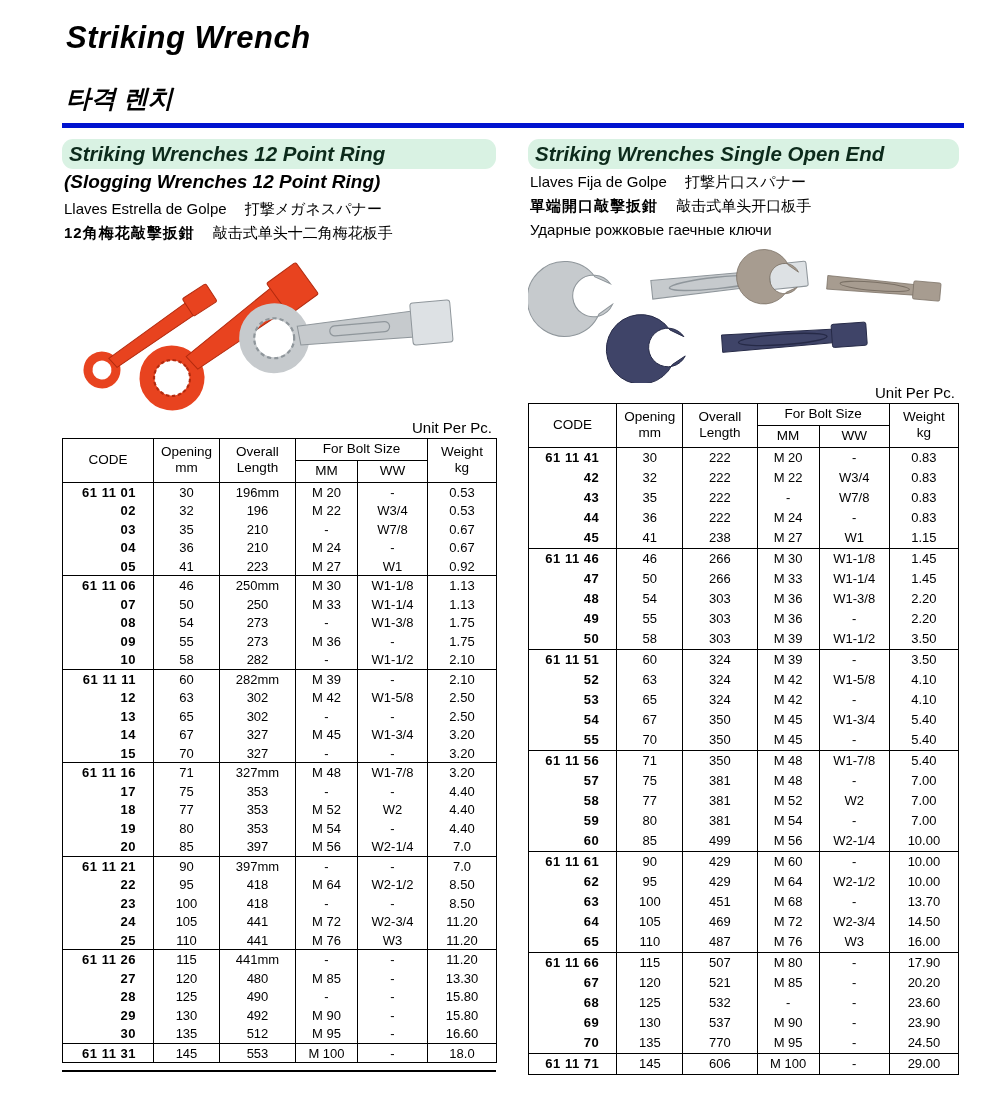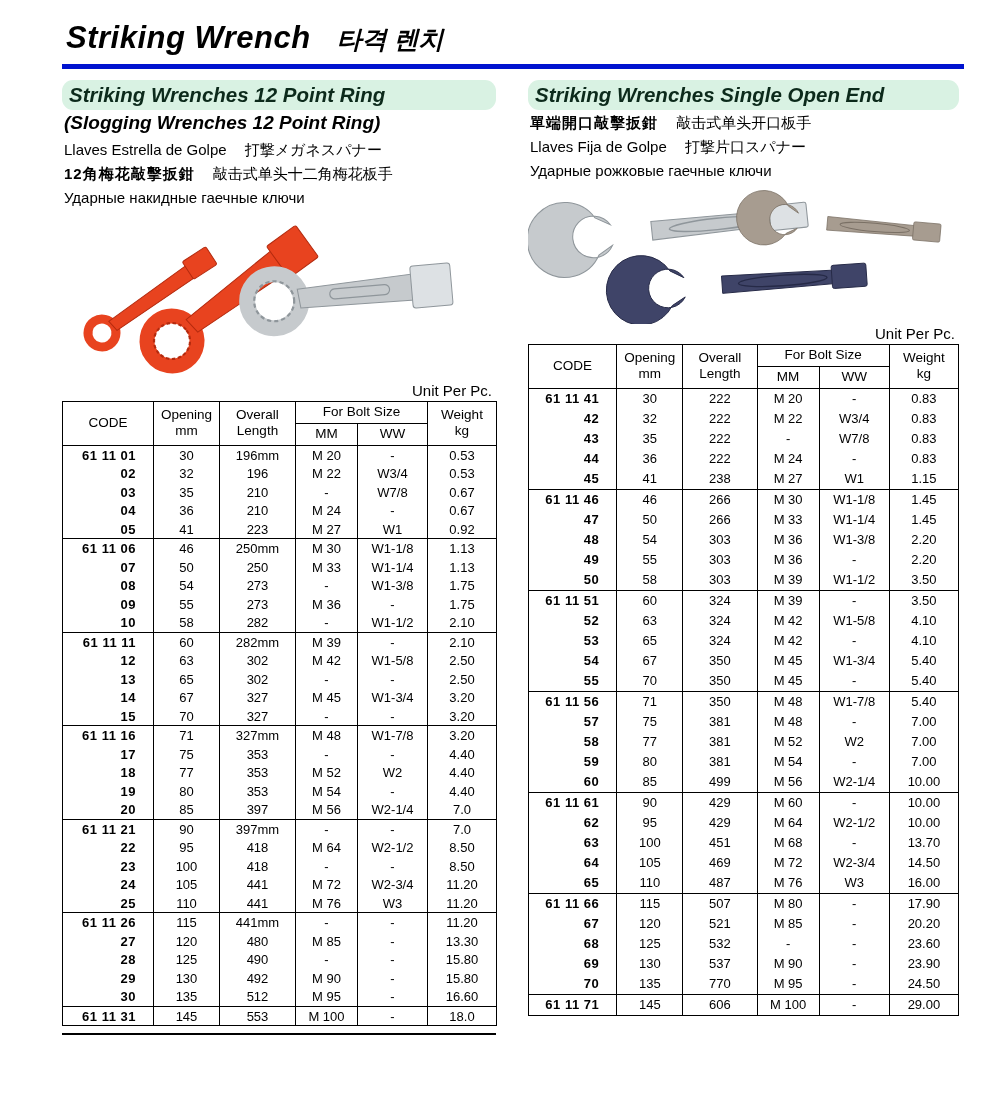--- a/index.html
+++ b/index.html
@@ -1,20 +1,20 @@
 <!DOCTYPE html>
 <html style="--accent_blue: #0013cf; --highlight_green: #d9f2e3; --heading_green: #0c2a1b; --wrench_red: #e8431f; --wrench_red_dark: #b32a0e; --steel: #c6cacd; --steel_dark: #8f969b; --steel_light: #dde1e4; --bronze: #a79c90; --bronze_dark: #7a7065; --navy: #3f4468; --navy_dark: #262a47;"><head>
 <meta charset="utf-8">
 <style>
   html,body{margin:0;padding:0;background:#ffffff;}
   body{width:996px;height:1098px;overflow:hidden;font-family:"Liberation Sans",sans-serif;color:#000;}
   .page{padding:20px 30px 0 62px;position:relative;}
 
   
-  .main-title-row{display:flex;align-items:baseline;gap:26px;padding-left:4px;}
+  .main-title-row{display:flex;align-items:baseline;gap:26px;padding-left:4px;flex-direction:column;}
   .main-title{font-size:31px;font-weight:bold;font-style:italic;letter-spacing:.5px;}
   .main-title-kr{font-size:25px;font-weight:bold;font-style:italic;}
   .blue-rule{height:5px;background:var(--accent_blue);margin-top:8px;width:902px;}
 
   
   .columns{display:flex;gap:32px;margin-top:11px;}
   .col{width:434px;flex:0 0 auto;}
   .col-right{width:431px;}
 
   .section-heading{margin:0;background:var(--highlight_green);color:var(--heading_green);
@@ -73,24 +73,20 @@
       <h2 class="section-heading">Striking Wrenches 12 Point Ring</h2>
       <h3 class="section-subheading">(Slogging Wrenches 12 Point Ring)</h3>
 
       <p class="lang-line">
         <span class="a">Llaves Estrella de Golpe</span>
         <span class="b">打撃メガネスパナー</span>
       </p>
       <p class="lang-line cjk">
         <span class="a">12角梅花敲擊扳鉗</span>
         <span class="b">敲击式单头十二角梅花板手</span>
-      </p>
-      <p class="lang-line">
-        <span class="a">Ударные накидные гаечные ключи</span>
-        <span class="b"></span>
       </p>
 
       <div class="photo">
         <svg width="434" height="170" viewBox="0 0 434 170">
 
           <g transform="rotate(-33 40 122)">
             <circle cx="40" cy="122" r="14" class="red-ring" stroke-width="9"></circle>
             <polygon points="52,116 150,111 150,126 54,128" class="red-fill"></polygon>
             <rect x="146" y="106" width="28" height="21" rx="2" class="red-fill"></rect>
           </g>
@@ -398,27 +394,27 @@
               <td>18.0</td>
             </tr>
           </tbody>
         </table>
       <div class="double-rule"></div>
     </div>
 
     <div class="col col-right">
       <h2 class="section-heading">Striking Wrenches Single Open End</h2>
 
+      <p class="lang-line">
+        <span class="a">Llaves Fija de Golpe</span>
+        <span class="b">打撃片口スパナー</span>
+      </p>
       <p class="lang-line cjk">
         <span class="a">單端開口敲擊扳鉗</span>
         <span class="b">敲击式单头开口板手</span>
-      </p>
-      <p class="lang-line">
-        <span class="a">Llaves Fija de Golpe</span>
-        <span class="b">打撃片口スパナー</span>
       </p>
       <p class="lang-line">
         <span class="a">Ударные рожковые гаечные ключи</span>
         <span class="b"></span>
       </p>
 
       <div class="photo">
         <svg width="431" height="140" viewBox="0 0 434 148">
 
           <g transform="translate(96 52) rotate(-6) scale(1.1)">

